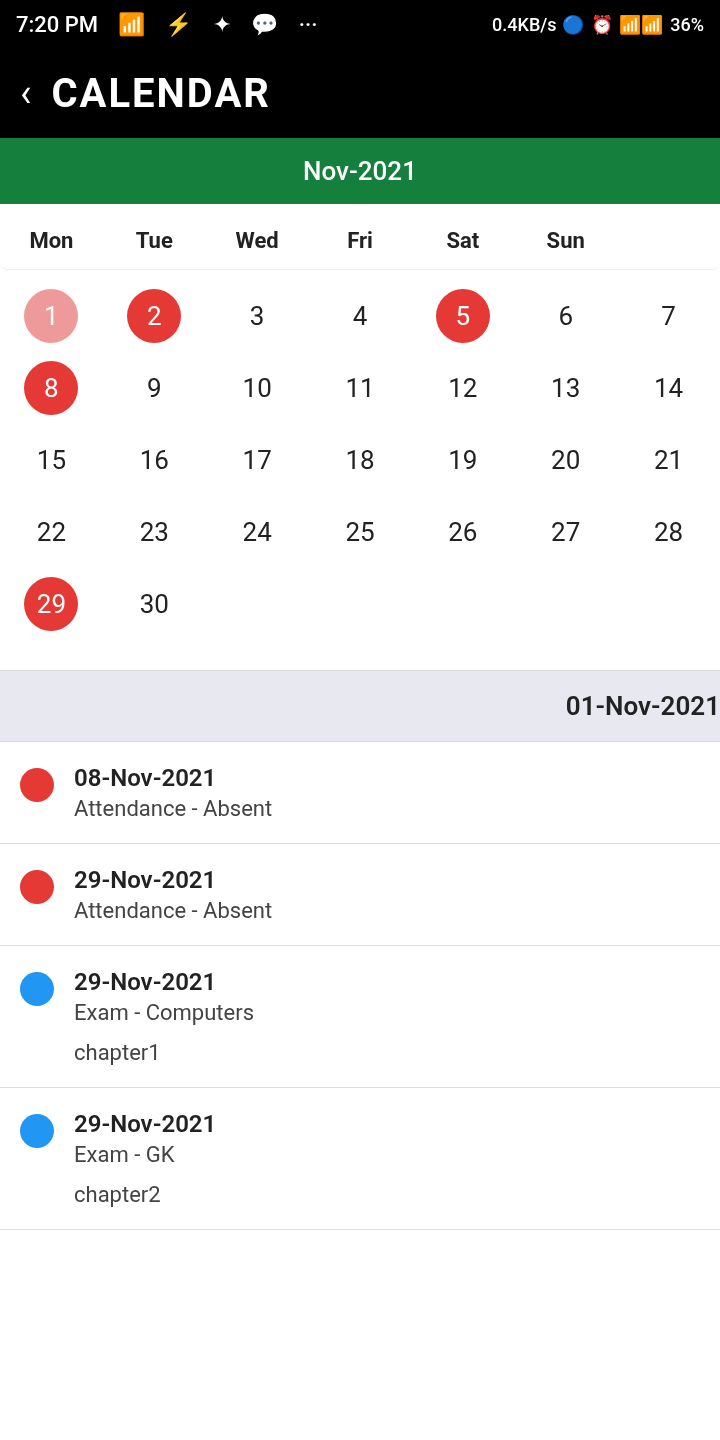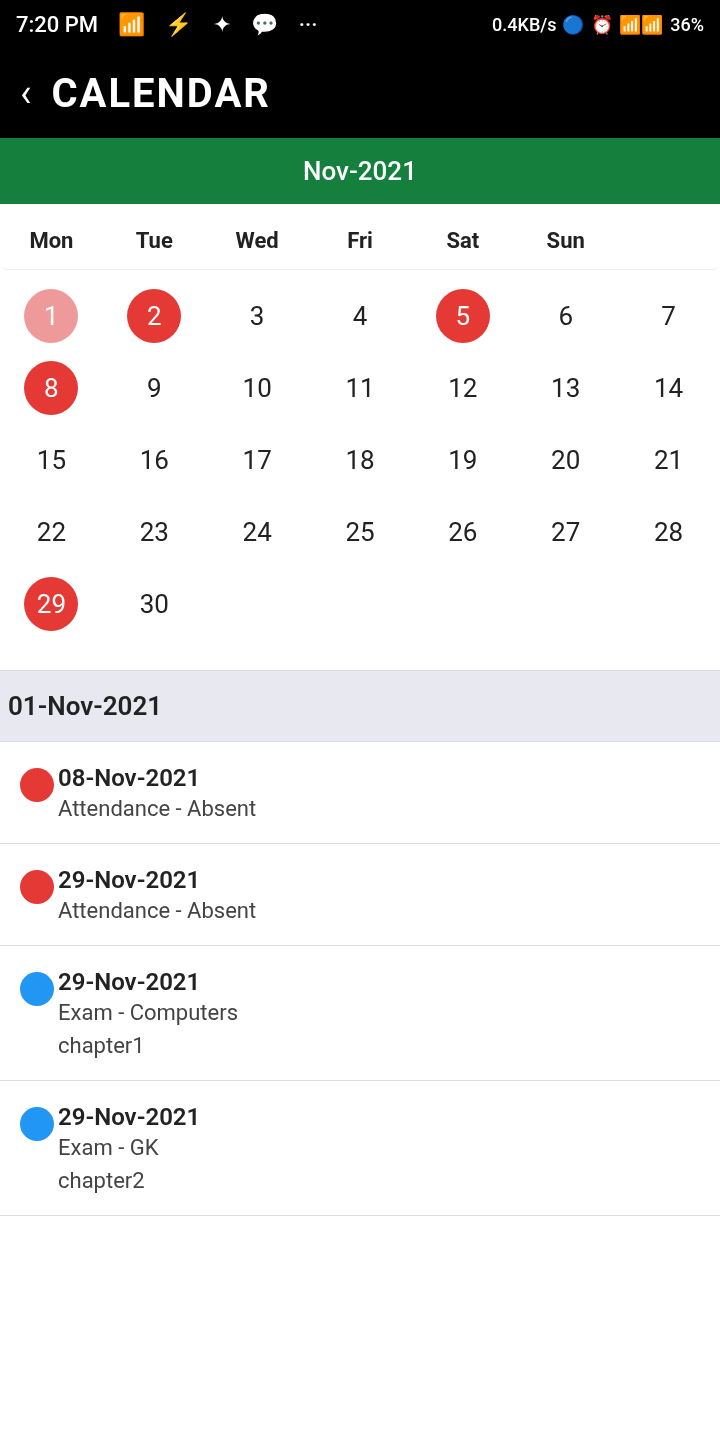--- a/index.html
+++ b/index.html
@@ -106,35 +106,35 @@
 
     
     .section-divider {
       height: 20px;
       background: #fff;
     }
 
     
     .events-header {
       background: #e8e8f0;
-      text-align: left;
-      padding: 20px 8px;
+      text-align: right;
+      padding: 20px 0;
       font-size: 26px;
       font-weight: 600;
       color: #222;
       border-top: 1px solid #ddd;
       border-bottom: 1px solid #ddd;
     }
 
     .event-item {
       display: flex;
       align-items: flex-start;
       padding: 22px 20px;
       border-bottom: 1px solid #ddd;
-      gap: 4px;
+      gap: 20px;
     }
     .event-dot {
       width: 34px;
       height: 34px;
       border-radius: 50%;
       flex-shrink: 0;
       margin-top: 4px;
     }
     .dot-red { background: #e53935; }
     .dot-blue { background: #2196f3; }
@@ -145,21 +145,21 @@
       color: #222;
       margin-bottom: 4px;
     }
     .event-title {
       font-size: 22px;
       color: #444;
     }
     .event-sub {
       font-size: 22px;
       color: #444;
-      margin-top: 8px;
+      margin-top: 15px;
     }
   </style>
 </head>
 <body>
 
 <div class="status-bar">
   <div class="status-bar-left">
     <span>7:20 PM</span>
     <span>📶</span>
     <span>⚡</span>

